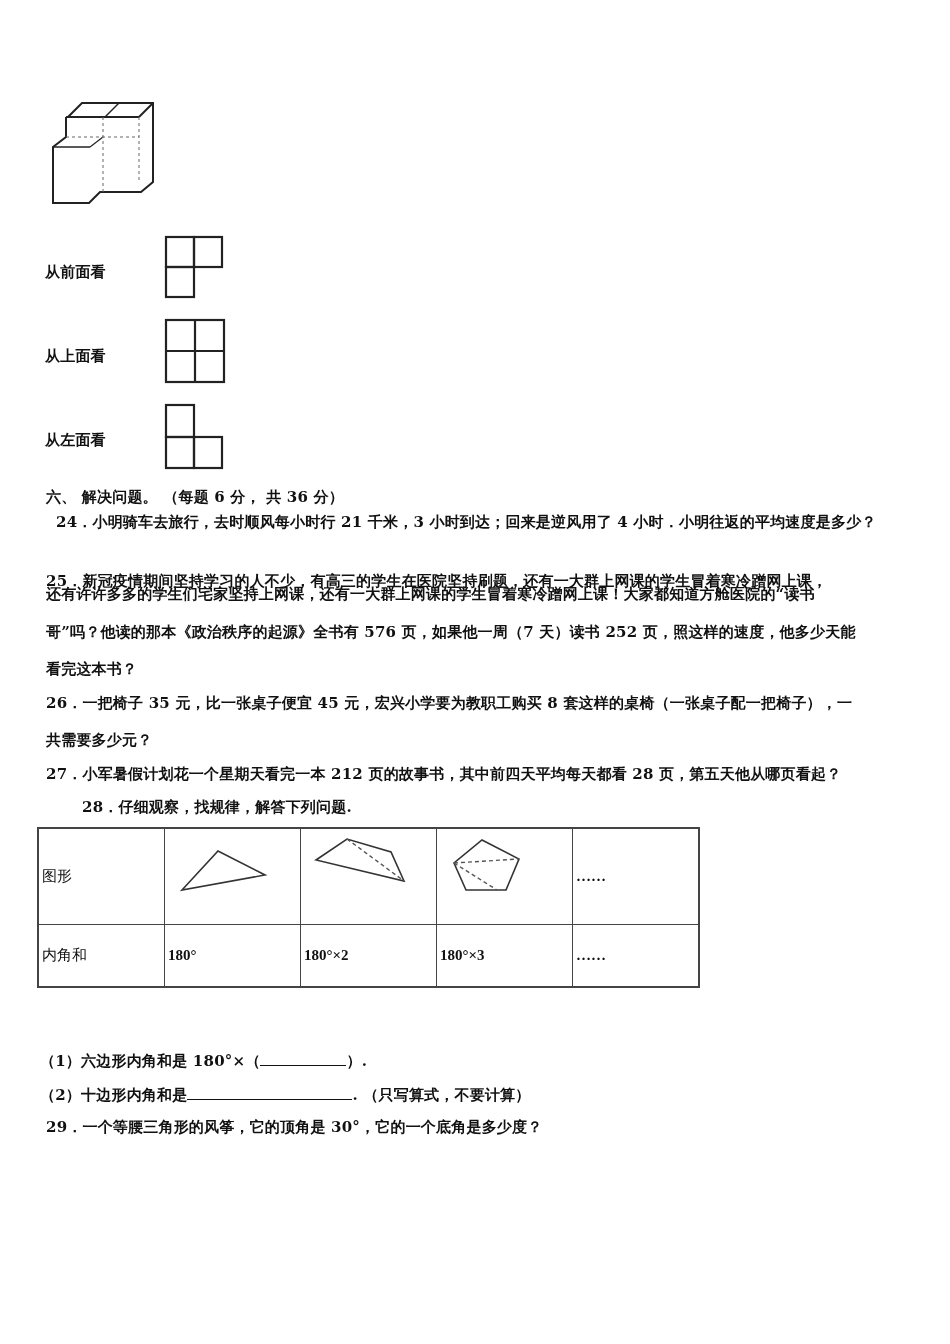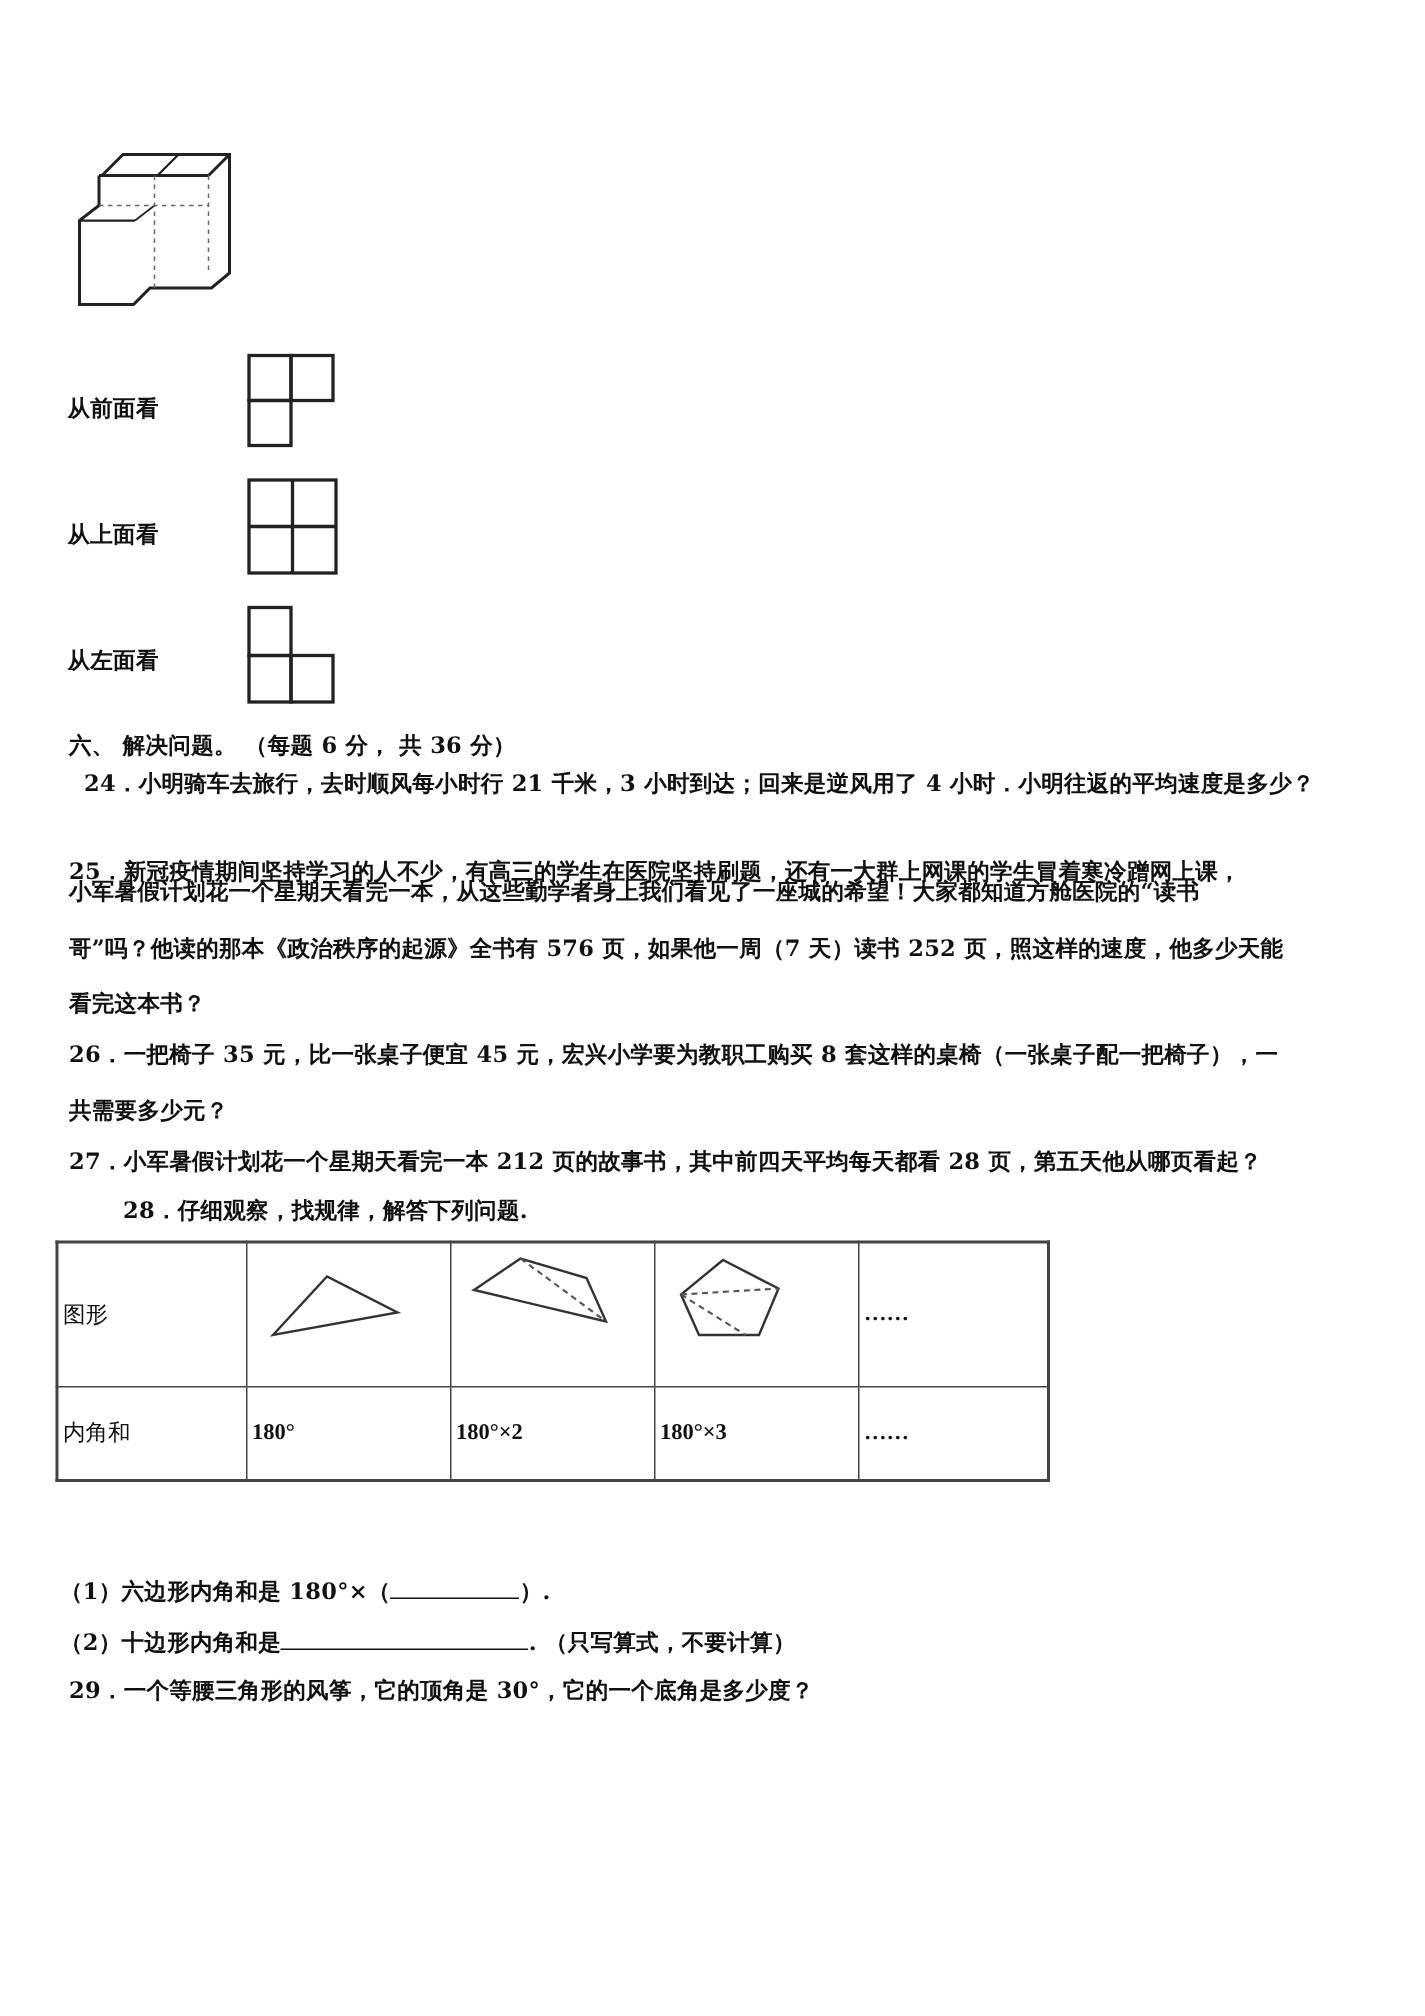--- a/index.html
+++ b/index.html
@@ -77,21 +77,21 @@
       <rect x="30" y="34" width="28" height="31"></rect>
     </g>
   </svg>
 </div>
 
 <div class="abs txt" style="left:46px; top:487px;">六、 解决问题。 （每题 6 分， 共 36 分）</div>
 
 <div class="abs txt" style="left:56px; top:512px;">24．小明骑车去旅行，去时顺风每小时行 21 千米，3 小时到达；回来是逆风用了 4 小时．小明往返的平均速度是多少？</div>
 
 <div class="abs txt" style="left:46px; top:571px;">25．新冠疫情期间坚持学习的人不少，有高三的学生在医院坚持刷题，还有一大群上网课的学生冒着寒冷蹭网上课，</div>
-<div class="abs txt" style="left:46px; top:584px;">小军暑假计划花一个星期天看完一本，从这些勤学者身上我们看见了一座城的希望！大家都知道方舱医院的“读书</div>
+<div class="abs txt" style="left:46px; top:584px;">还有许许多多的学生们宅家坚持上网课，还有一大群上网课的学生冒着寒冷蹭网上课！大家都知道方舱医院的“读书</div>
 <div class="abs txt" style="left:46px; top:622px;">哥”吗？他读的那本《政治秩序的起源》全书有 576 页，如果他一周（7 天）读书 252 页，照这样的速度，他多少天能</div>
 <div class="abs txt" style="left:46px; top:659px;">看完这本书？</div>
 
 <div class="abs txt" style="left:46px; top:693px;">26．一把椅子 35 元，比一张桌子便宜 45 元，宏兴小学要为教职工购买 8 套这样的桌椅（一张桌子配一把椅子），一</div>
 <div class="abs txt" style="left:46px; top:730px;">共需要多少元？</div>
 
 <div class="abs txt" style="left:46px; top:764px;">27．小军暑假计划花一个星期天看完一本 212 页的故事书，其中前四天平均每天都看 28 页，第五天他从哪页看起？</div>
 <div class="abs txt" style="left:46px; top:797px;margin-left:36px;">28．仔细观察，找规律，解答下列问题.</div>
 
 <table class="pattern">

